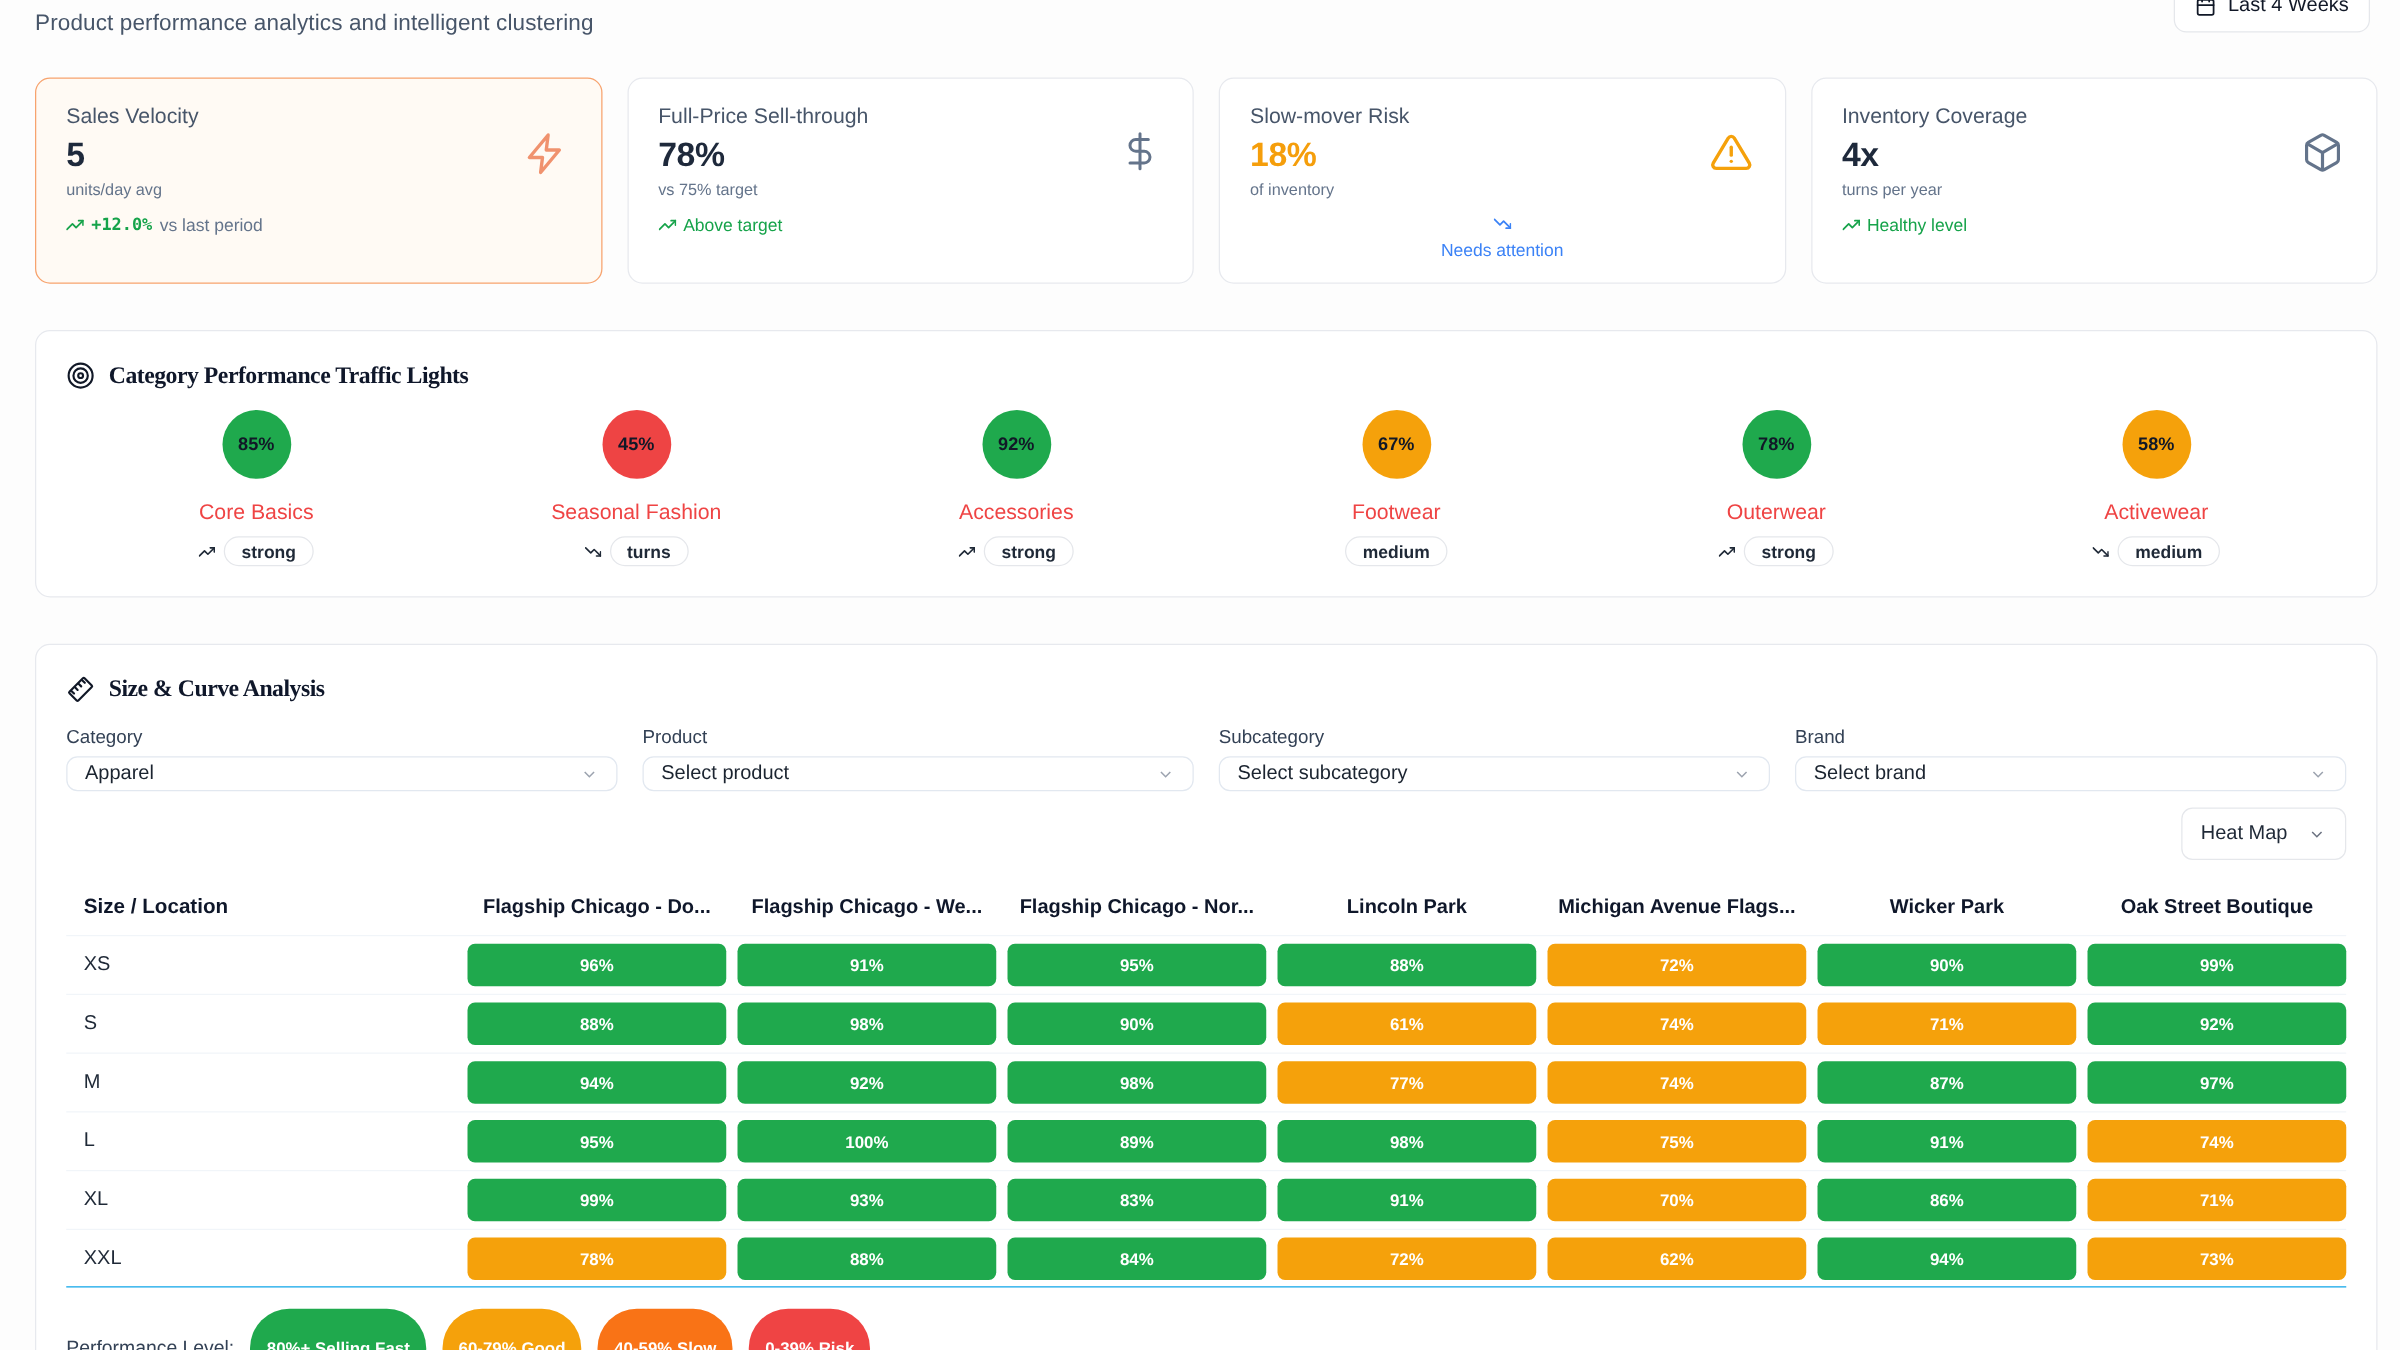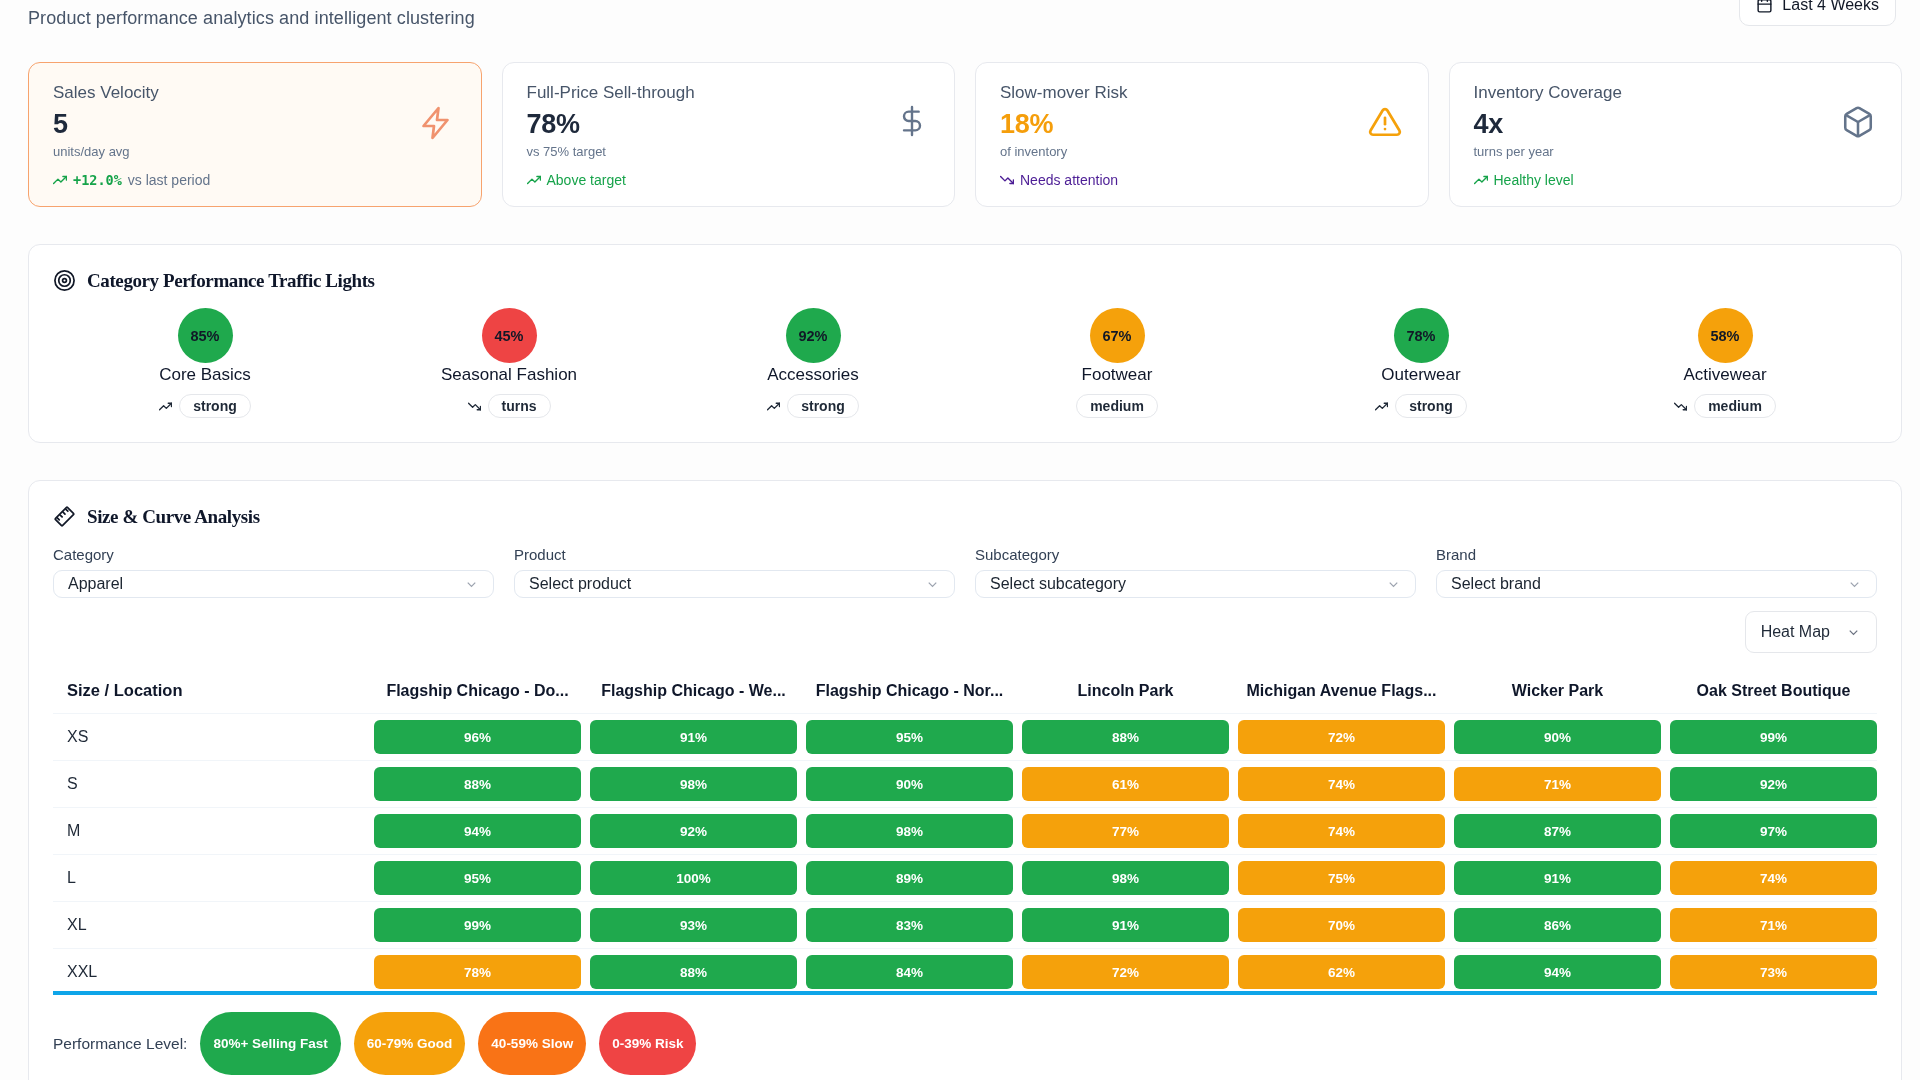--- a/index.html
+++ b/index.html
@@ -18,38 +18,38 @@
   .kpi-card { position:relative; flex:1; background:#fff; border:1px solid #e7e9ee; border-radius:12px;
     padding:20px 24px 18px; min-height:141px; }
   .kpi-card.highlight { border:1px solid #f7a36e; background:#fffaf4; }
   .kpi-title { font-size:17px; color:#475569; }
   .kpi-value { font-size:27px; font-weight:700; color:#1e293b; margin-top:6px; letter-spacing:-.3px; }
   .kpi-value.amber { color:#f59e0b; }
   .kpi-unit { font-size:13px; color:#64748b; margin-top:4px; }
   .kpi-status { display:flex; align-items:center; gap:6px; margin-top:13px; font-size:14px; }
   .kpi-status .mono { font-family:"DejaVu Sans Mono", monospace; font-weight:700; font-size:13.5px; }
   .tone-green { color:#16a34a; }
-  .tone-amber { color:#4c1d95; }
+  .tone-amber { color:#3b82f6;flex-direction:column; }
   .muted { color:#64748b; }
   .kpi-icon { position:absolute; top:42px; right:26px; }
 
   
   .section { background:#fff; border:1px solid #e7e9ee; border-radius:12px; margin-top:37px; padding:24px; }
   .section-title { display:flex; align-items:center; gap:11px; font-size:19px; font-weight:700;
     color:#0f172a; letter-spacing:-.4px;font-family:Liberation Serif, serif; }
 
   
   .tl-row { display:flex; margin-top:16px; }
   .tl-item { flex:1; display:flex; flex-direction:column; align-items:center; cursor:pointer; }
   .tl-circle { width:55px; height:55px; border-radius:50%; display:flex; align-items:center;
     justify-content:center; font-size:14.5px; font-weight:700; color:#111827; }
   .bg-green { background:#1fa94d; }
   .bg-red { background:#ee4444; }
   .bg-amber { background:#f5a10b; }
-  .tl-label { margin-top:2px; font-size:17px; color:#0f172a; }
+  .tl-label { margin-top:17px; font-size:17px; color:#ef4444; }
   .tl-badge-row { display:flex; align-items:center; gap:7px; margin-top:9px; color:#1f2937; }
   .tl-badge { border:1px solid #e5e7eb; background:#fff; border-radius:999px; padding:3px 13px;
     font-size:14px; font-weight:700; color:#1f2937; }
 
   
   .filters { display:grid; grid-template-columns:repeat(4,1fr); gap:20px; margin-top:18px; }
   .filter-label { font-size:15px; color:#334155; margin-bottom:7px; }
   .select { display:flex; align-items:center; justify-content:space-between; height:28px;
     border:1px solid #e2e8f0; border-radius:9px; background:#fff; padding:0 14px; font-size:16px;
     color:#1b2430; cursor:pointer; }
@@ -58,21 +58,21 @@
     border-radius:9px; background:#fff; padding:0 15px; font-size:16px; color:#1f2937; cursor:pointer; }
 
   
   .hm-header, .hm-row { display:grid; grid-template-columns:298px repeat(7,1fr); column-gap:9px;
     align-items:center; }
   .hm-header { margin-top:28px; padding:0 0 13px 14px; }
   .hm-row-header { font-size:16.5px; font-weight:700; color:#0f172a; }
   .hm-col-header { font-size:16px; font-weight:700; color:#0f172a; text-align:center; white-space:nowrap;
     overflow:hidden; }
   .hm-row { border-top:1px solid #f1f5f9; padding:6px 0 6px 14px; height:47px; }
-  .hm-row:last-child { border-bottom:4px solid #0ea5e9; }
+  .hm-row:last-child { border-bottom:1px solid #0ea5e9; }
   .hm-size { font-size:16px; font-weight:500; color:#1f2937; }
   .hm-cell { height:34px; border-radius:6px; display:flex; align-items:center; justify-content:center;
     color:#fff; font-size:13.5px; font-weight:700; cursor:pointer; }
 
   
   .legend { display:flex; align-items:center; gap:13px; margin-top:17px; }
   .legend-label { font-size:15.5px; color:#334155; }
   .pill { border-radius:999px; padding:24px 13px; font-size:13.5px; font-weight:700; color:#fff; }
   .pill-green { background:#1fa94d; }
   .pill-amber { background:#f5a10b; }

